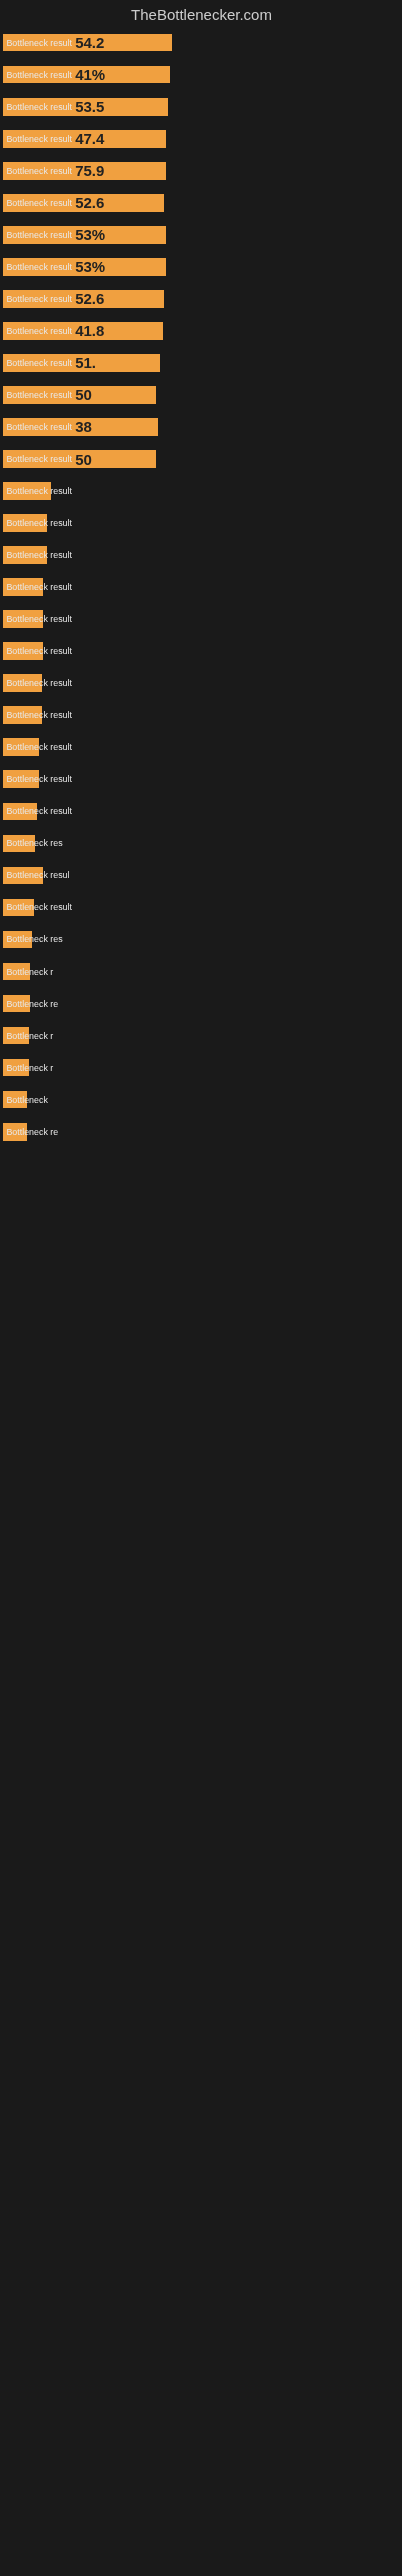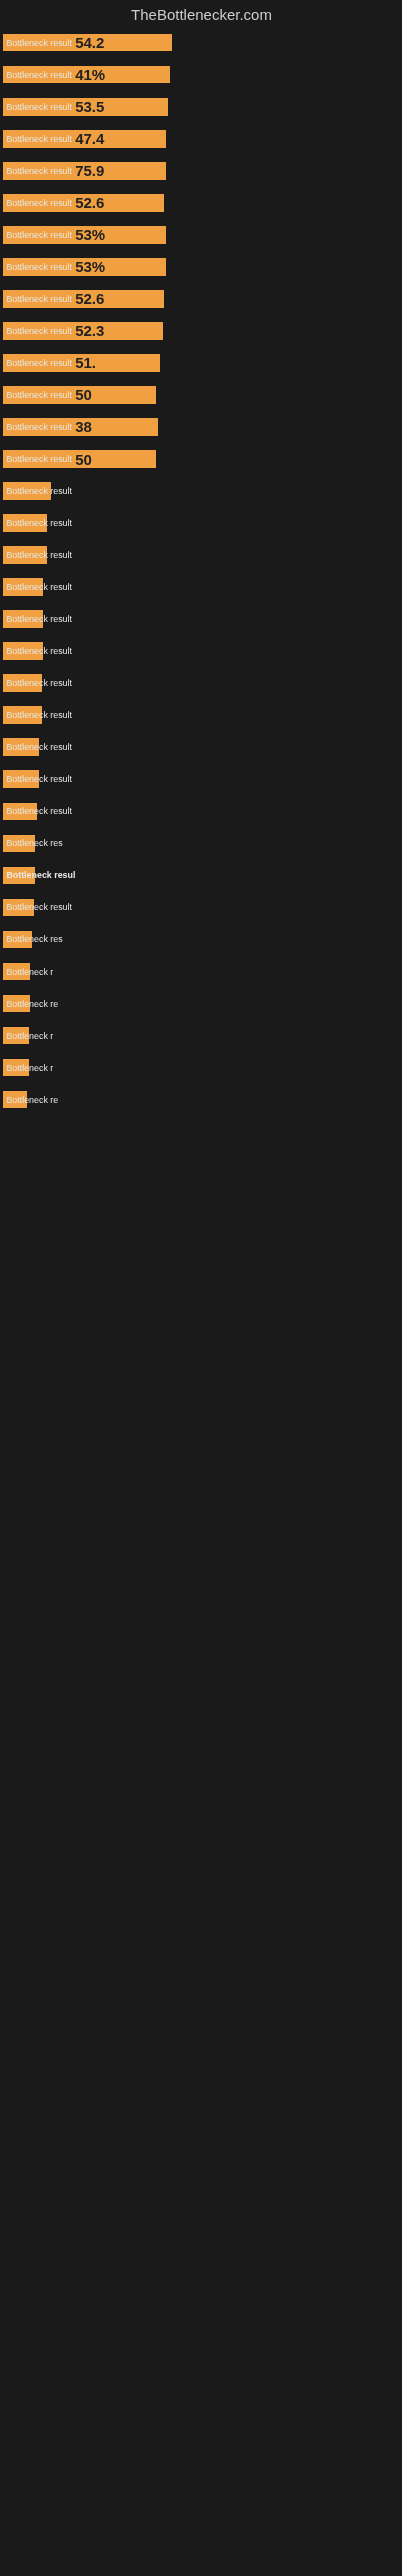--- a/index.html
+++ b/index.html
@@ -150,21 +150,21 @@
             <span class="bar-value">52.6</span>
           </div>
         </div>
       </div>
     </div>
     <div class="row-wrapper">
       <div class="bar-row">
         <div class="bar-container">
           <div class="bar" style="width: 160px;">
             <span class="bar-label">Bottleneck result</span>
-            <span class="bar-value">52.3</span>
+            <span class="bar-value">41.8</span>
           </div>
         </div>
       </div>
     </div>
     <div class="row-wrapper">
       <div class="bar-row">
         <div class="bar-container">
           <div class="bar" style="width: 157px;">
             <span class="bar-label">Bottleneck result</span>
             <span class="bar-value">51.</span>
@@ -306,21 +306,21 @@
         <div class="bar-container">
           <div class="bar" style="width: 32px;">
             <span class="bar-label">Bottleneck res</span>
           </div>
         </div>
       </div>
     </div>
     <div class="row-wrapper">
       <div class="bar-row">
         <div class="bar-container">
-          <div class="bar" style="width: 32px; font-weight: bold;">
+          <div class="bar" style="width: 40px;">
             <span class="bar-label">Bottleneck resul</span>
           </div>
         </div>
       </div>
     </div>
     <div class="row-wrapper">
       <div class="bar-row">
         <div class="bar-container">
           <div class="bar" style="width: 31px;">
             <span class="bar-label">Bottleneck result</span>
@@ -362,20 +362,29 @@
             <span class="bar-label">Bottleneck r</span>
           </div>
         </div>
       </div>
     </div>
     <div class="row-wrapper">
       <div class="bar-row">
         <div class="bar-container">
           <div class="bar" style="width: 26px;">
             <span class="bar-label">Bottleneck r</span>
+          </div>
+        </div>
+      </div>
+    </div>
+    <div class="row-wrapper">
+      <div class="bar-row">
+        <div class="bar-container">
+          <div class="bar" style="width: 24px;">
+            <span class="bar-label">Bottleneck</span>
           </div>
         </div>
       </div>
     </div>
     <div class="row-wrapper">
       <div class="bar-row">
         <div class="bar-container">
           <div class="bar" style="width: 24px;">
             <span class="bar-label">Bottleneck re</span>
           </div>

